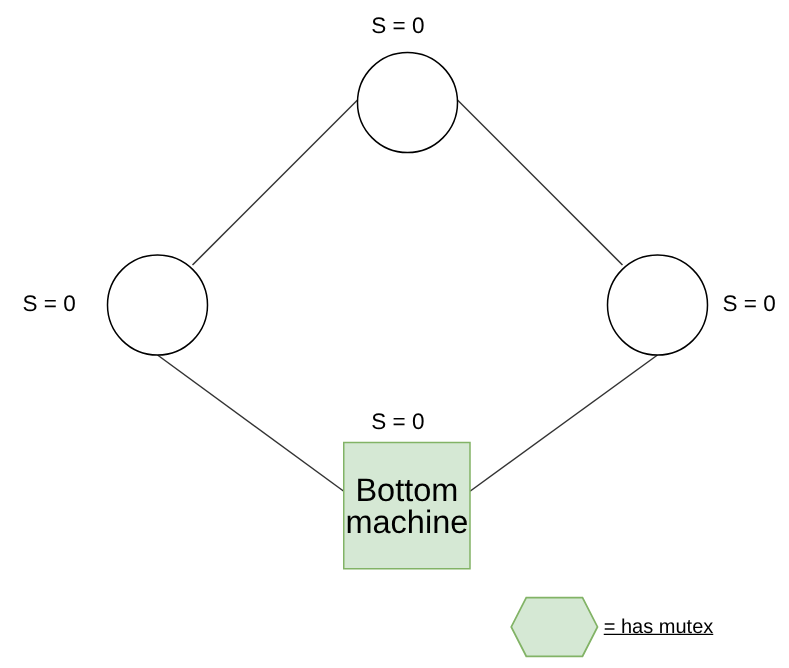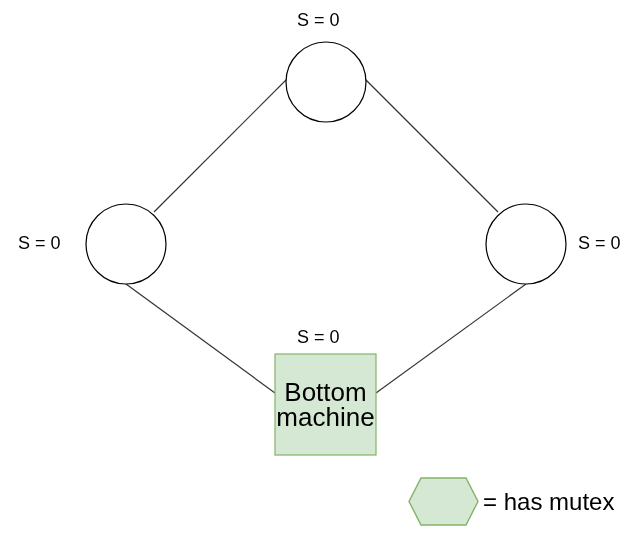--- a/index.html
+++ b/index.html
@@ -38,24 +38,25 @@
   .box-text {
     position: absolute;
     font-size: 26px;
     line-height: 25px;
     color: #000000;
     text-align: center;
     white-space: pre-line;
   }
   .legend-text {
     position: absolute;
-    font-size: 24px;
+    font-size: 16px;
     line-height: 24px;
     color: #000000;
     white-space: nowrap;
+    text-decoration: underline;
   }
 </style>
 </head>
 <body>
 
 <div id="diagram-canvas">
 
   <svg class="svg-layer" width="631" height="534" viewBox="0 0 631 534">
 
     <g>

